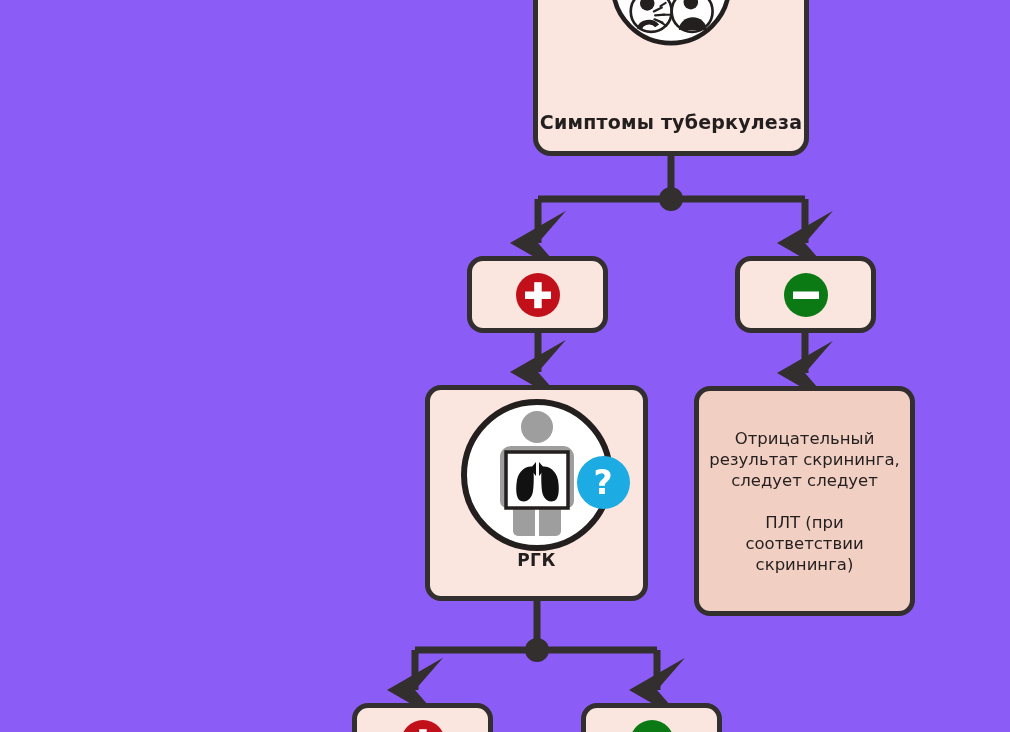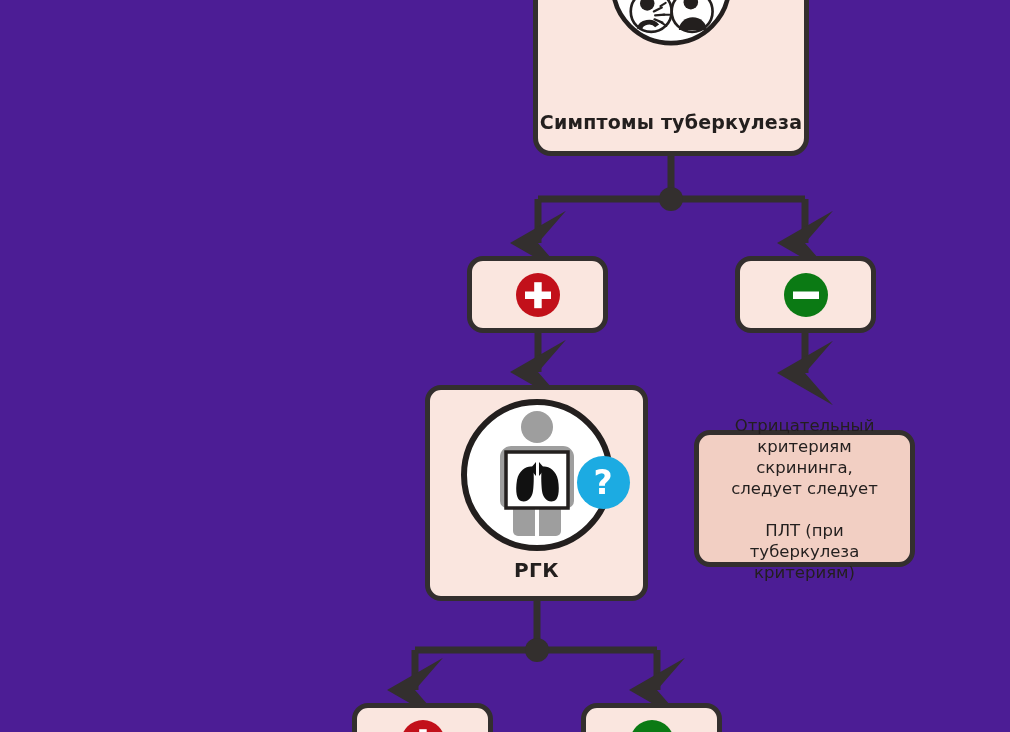--- a/index.html
+++ b/index.html
@@ -8,21 +8,21 @@
     padding: 0;
     background: #ffffff;
   }
   body {
     font-family: "DejaVu Sans", "Liberation Sans", sans-serif;
   }
   #canvas {
     position: relative;
     width: 1010px;
     height: 732px;
-    background: #4c1d95;
+    background: #8b5cf6;
     overflow: hidden;
   }
   #flowsvg {
     position: absolute;
     left: 0;
     top: 0;
     width: 1010px;
     height: 732px;
   }
   
@@ -67,32 +67,31 @@
   #node-pos { left: 467px; top: 256px; width: 141px; height: 77px; }
   #node-neg { left: 735px; top: 256px; width: 141px; height: 77px; }
 
   
   #node-cxr {
     left: 425px; top: 385px; width: 223px; height: 216px;
     justify-content: flex-start;
   }
   .cxr-art { position: relative; width: 158px; height: 150px; margin-top: 6px; }
   .cxr-label {
-    font-size: 20px;
+    font-size: 17px;
     font-weight: bold;
     color: #231f1e;
-    margin-top: 12px;
+    margin-top: 4px;
     letter-spacing: .5px;
   }
 
   
   #node-negtext {
-    left: 694px; top: 386px; width: 221px; height: 137px;
+    left: 694px; top: 386px; width: 221px; height: 230px;
     padding: 6px 10px;
-    margin-top: 44px;
   }
   .negtext {
     font-size: 16.5px;
     line-height: 21px;
     color: #231f1e;
     text-align: center;
   }
 
   
   #node-bot-left  { left: 352px; top: 703px; width: 141px; height: 77px; }
@@ -247,25 +246,25 @@
         </g>
       </svg>
       <div class="qmark" id="q-cxr">?</div>
     </div>
     <div class="cxr-label">РГК</div>
   </div>
 
   <div class="node dark" id="node-negtext">
     <div class="negtext">
       <span>Отрицательный</span><br>
-      <span>критериям скрининга,</span><br>
+      <span>результат скрининга,</span><br>
       <span>следует следует</span><br>
       <br>
-      <span>ПЛТ (при туберкулеза</span><br>
-      <span>критериям)</span>
+      <span>ПЛТ (при соответствии</span><br>
+      <span>скрининга)</span>
     </div>
   </div>
 
   <div class="node light" id="node-bot-left">
     <div class="sym-badge sym-plus">
       <svg viewBox="0 0 44 44" width="44" height="44">
         <rect x="9" y="18.5" width="26" height="7.5" fill="#ffffff"></rect>
         <rect x="18.2" y="9.2" width="7.5" height="26" fill="#ffffff"></rect>
       </svg>
     </div>

